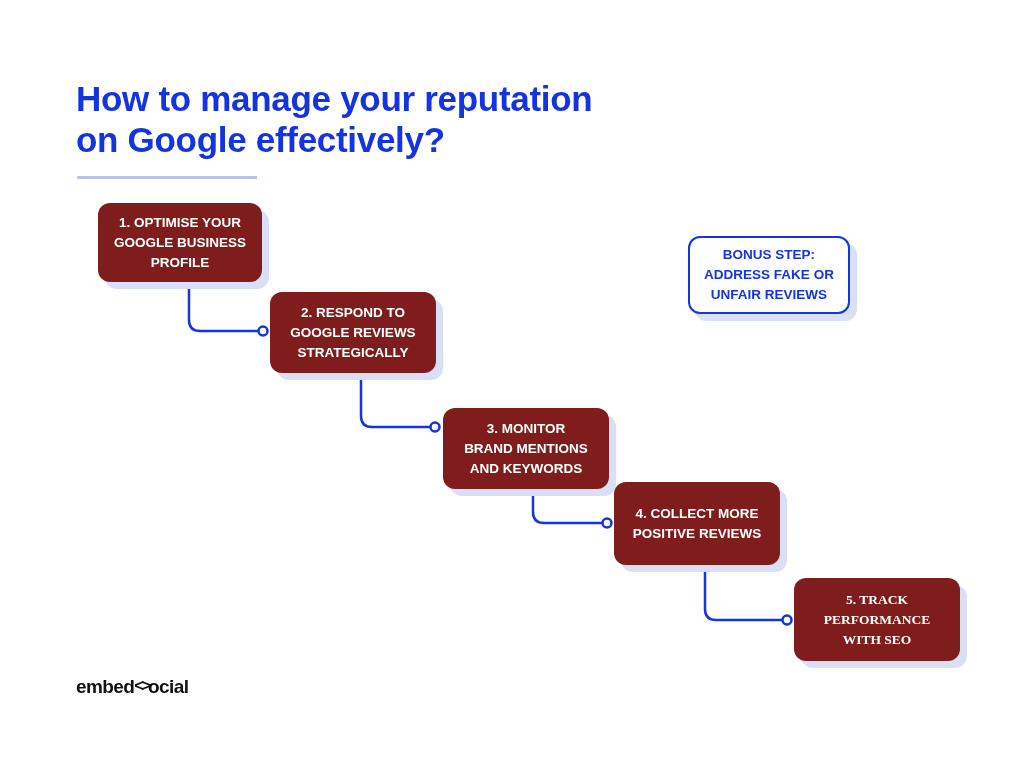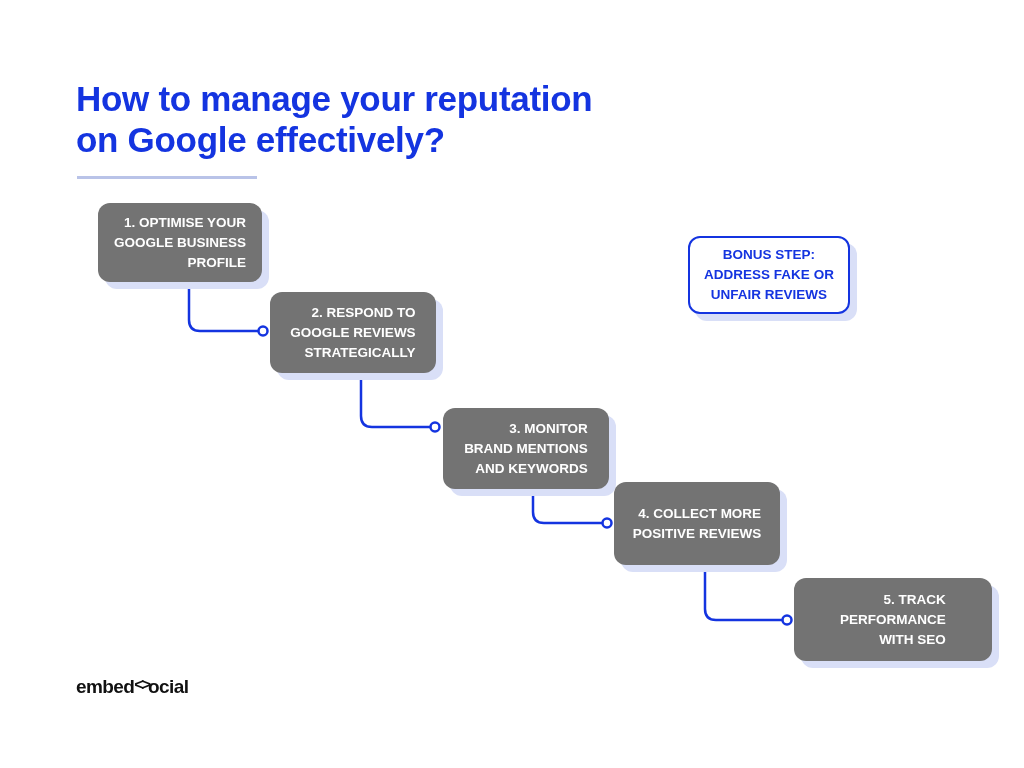--- a/index.html
+++ b/index.html
@@ -40,27 +40,27 @@
     top: 176px;
     width: 180px;
     height: 3px;
     background: #b9c3e8;
   }
 
   
   .step {
     position: absolute;
     box-sizing: border-box;
-    background: #737373;
+    background: #7f1d1d;
     color: #ffffff;
     border-radius: 12px;
     font-size: 13.5px;
     font-weight: bold;
     line-height: 20px;
-    text-align: right;
+    text-align: center;
     display: flex;
     align-items: center;
     justify-content: center;
     padding: 4px 4px;
     box-shadow: 7px 7px 0 0 #d9dff7;
     z-index: 3;
   }
   .step-text { display: block; white-space: pre-line; }
 
   
@@ -96,20 +96,21 @@
   
   .logo {
     position: absolute;
     left: 76px;
     top: 676px;
     font-size: 19px;
     font-weight: bold;
     color: #111111;
     letter-spacing: -0.6px;
     display: flex;
+    align-items: center;
   }
   .logo .mark {
     display: inline-block;
     font-size: 17px;
     letter-spacing: -3px;
     transform: translateY(-1px);
   }
 </style>
 </head>
 <body>
@@ -153,21 +154,21 @@
     <span class="step-text">3. MONITOR
 BRAND MENTIONS
 AND KEYWORDS</span>
   </div>
 
   <div class="step" style="left:614px; top:482px; width:166px; height:83px;">
     <span class="step-text">4. COLLECT MORE
 POSITIVE REVIEWS</span>
   </div>
 
-  <div class="step" style="left:794px; top:578px; width:198px; height:83px;">
+  <div class="step" style="left:794px; top:578px; width:166px; height:83px;font-family:Liberation Serif, serif;">
     <span class="step-text">5. TRACK
 PERFORMANCE
 WITH SEO</span>
   </div>
 
   <div class="bonus" style="left:688px; top:236px; width:162px; height:78px;">
     <span class="step-text">BONUS STEP:
 ADDRESS FAKE OR
 UNFAIR REVIEWS</span>
   </div>

